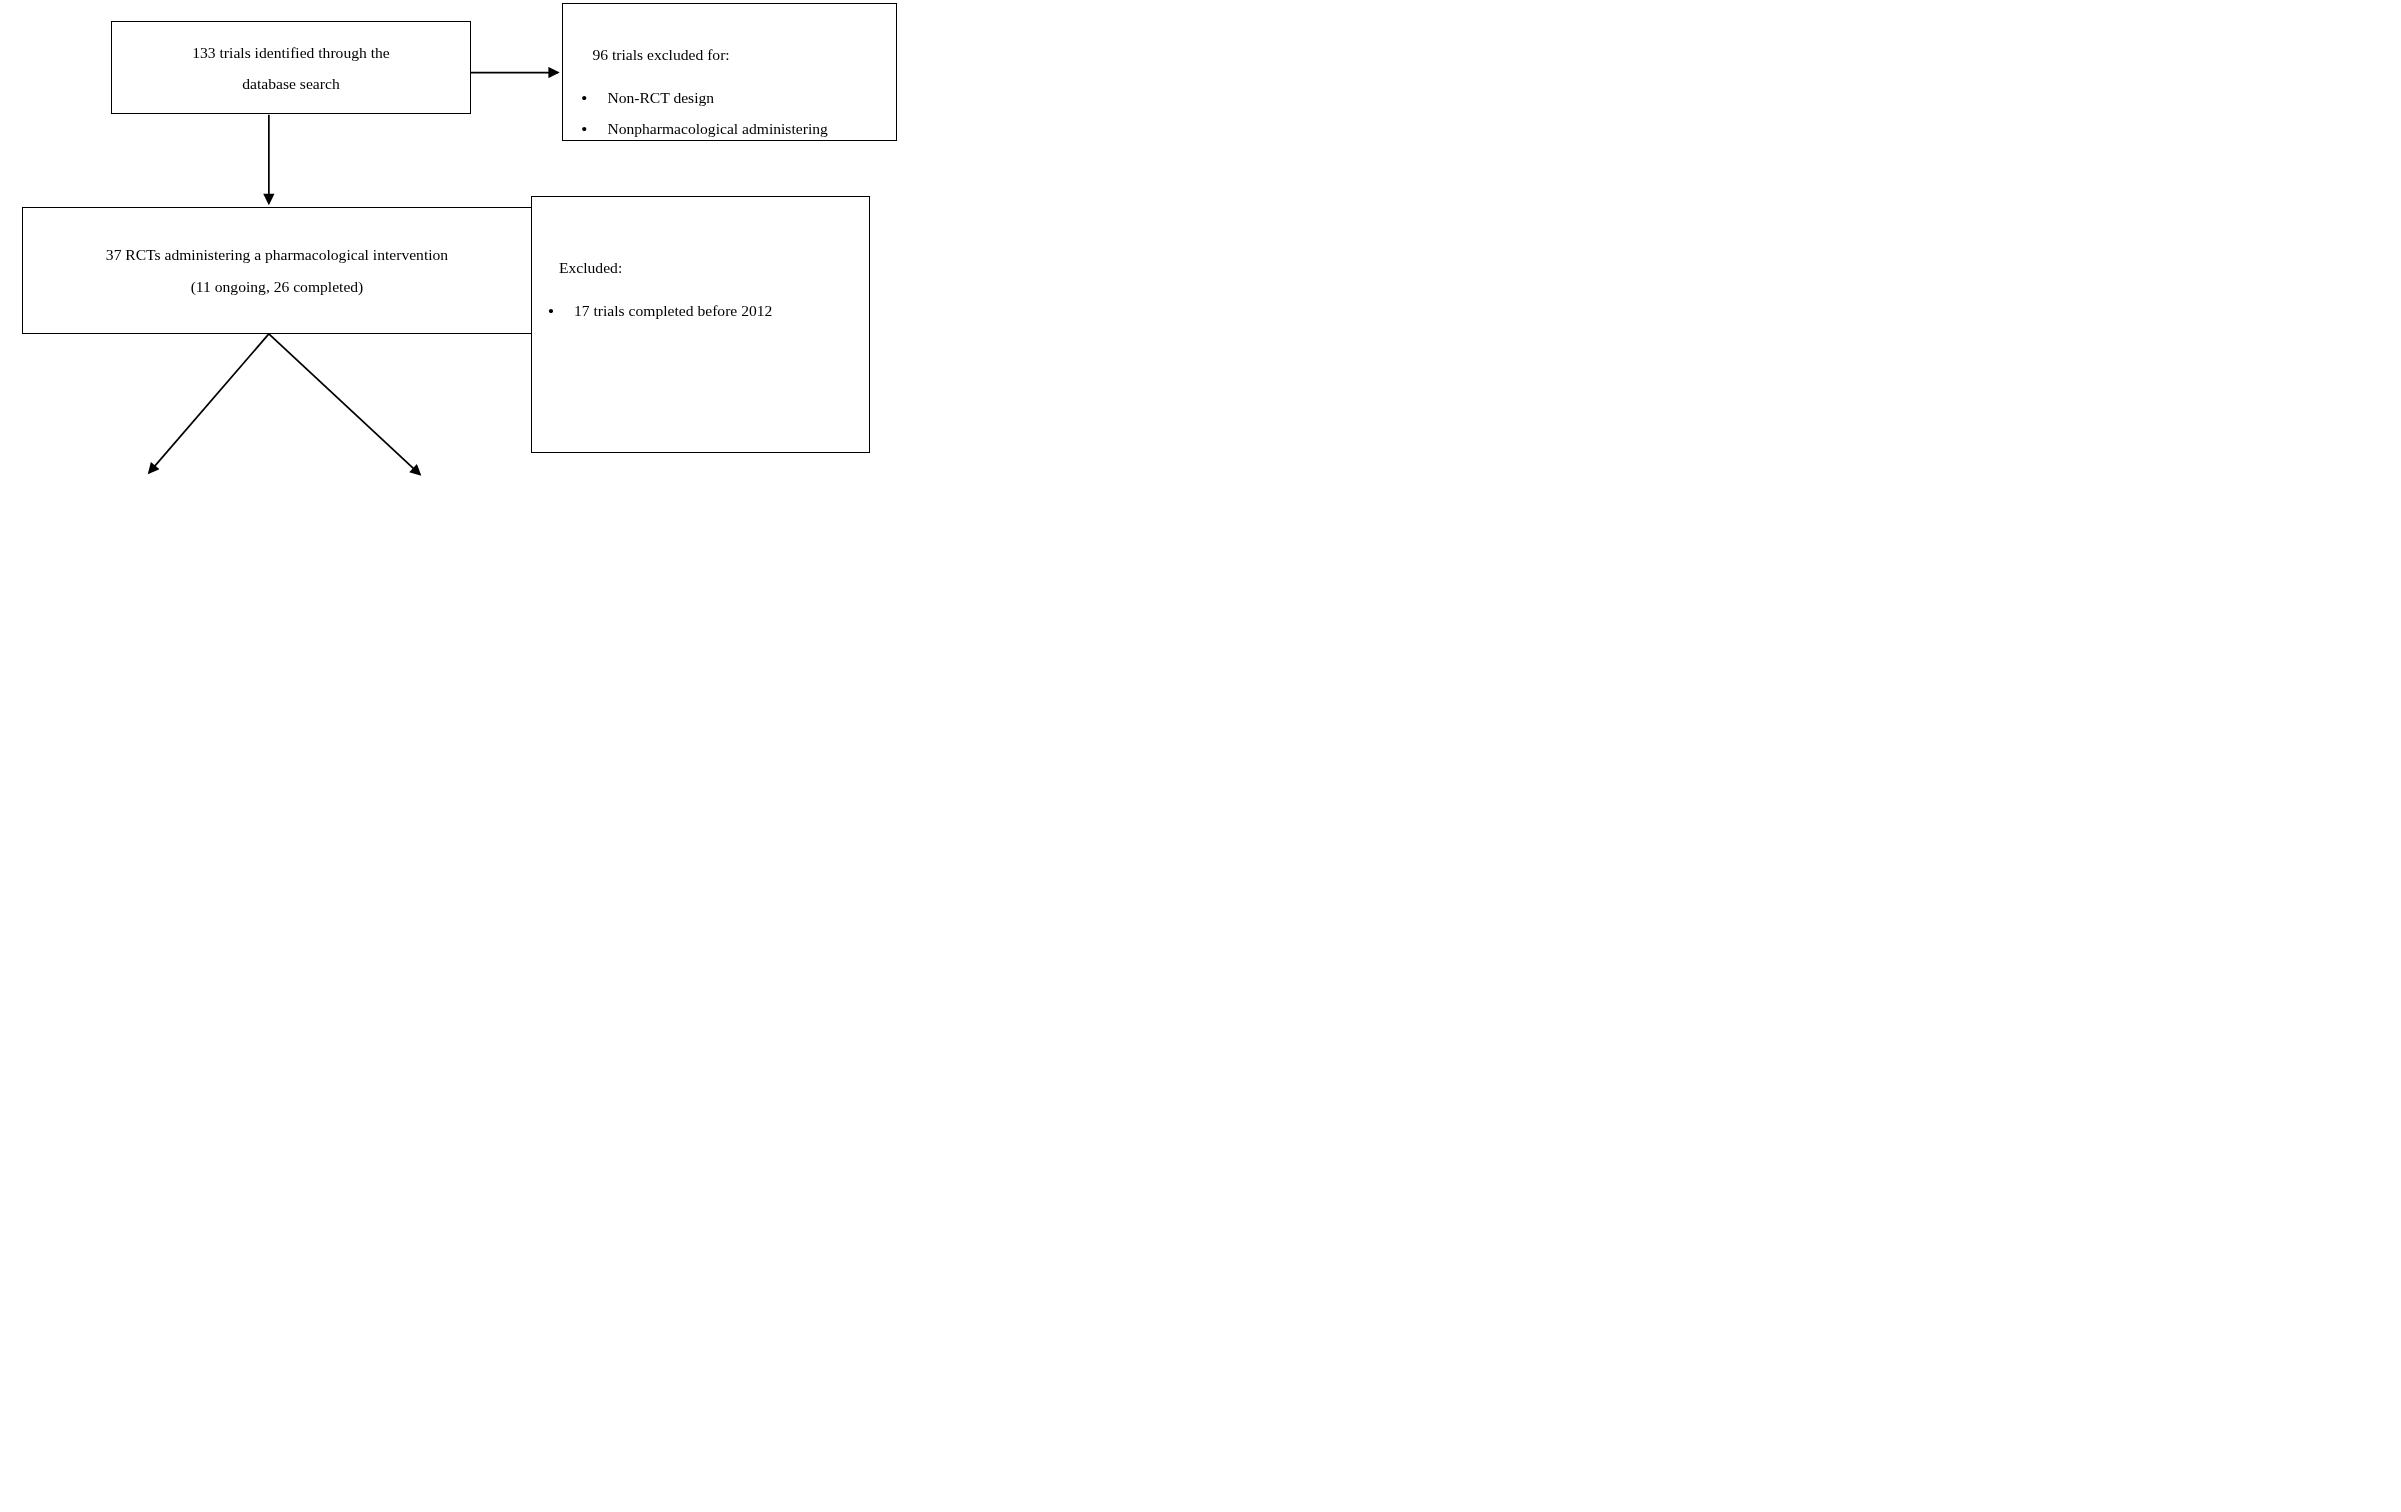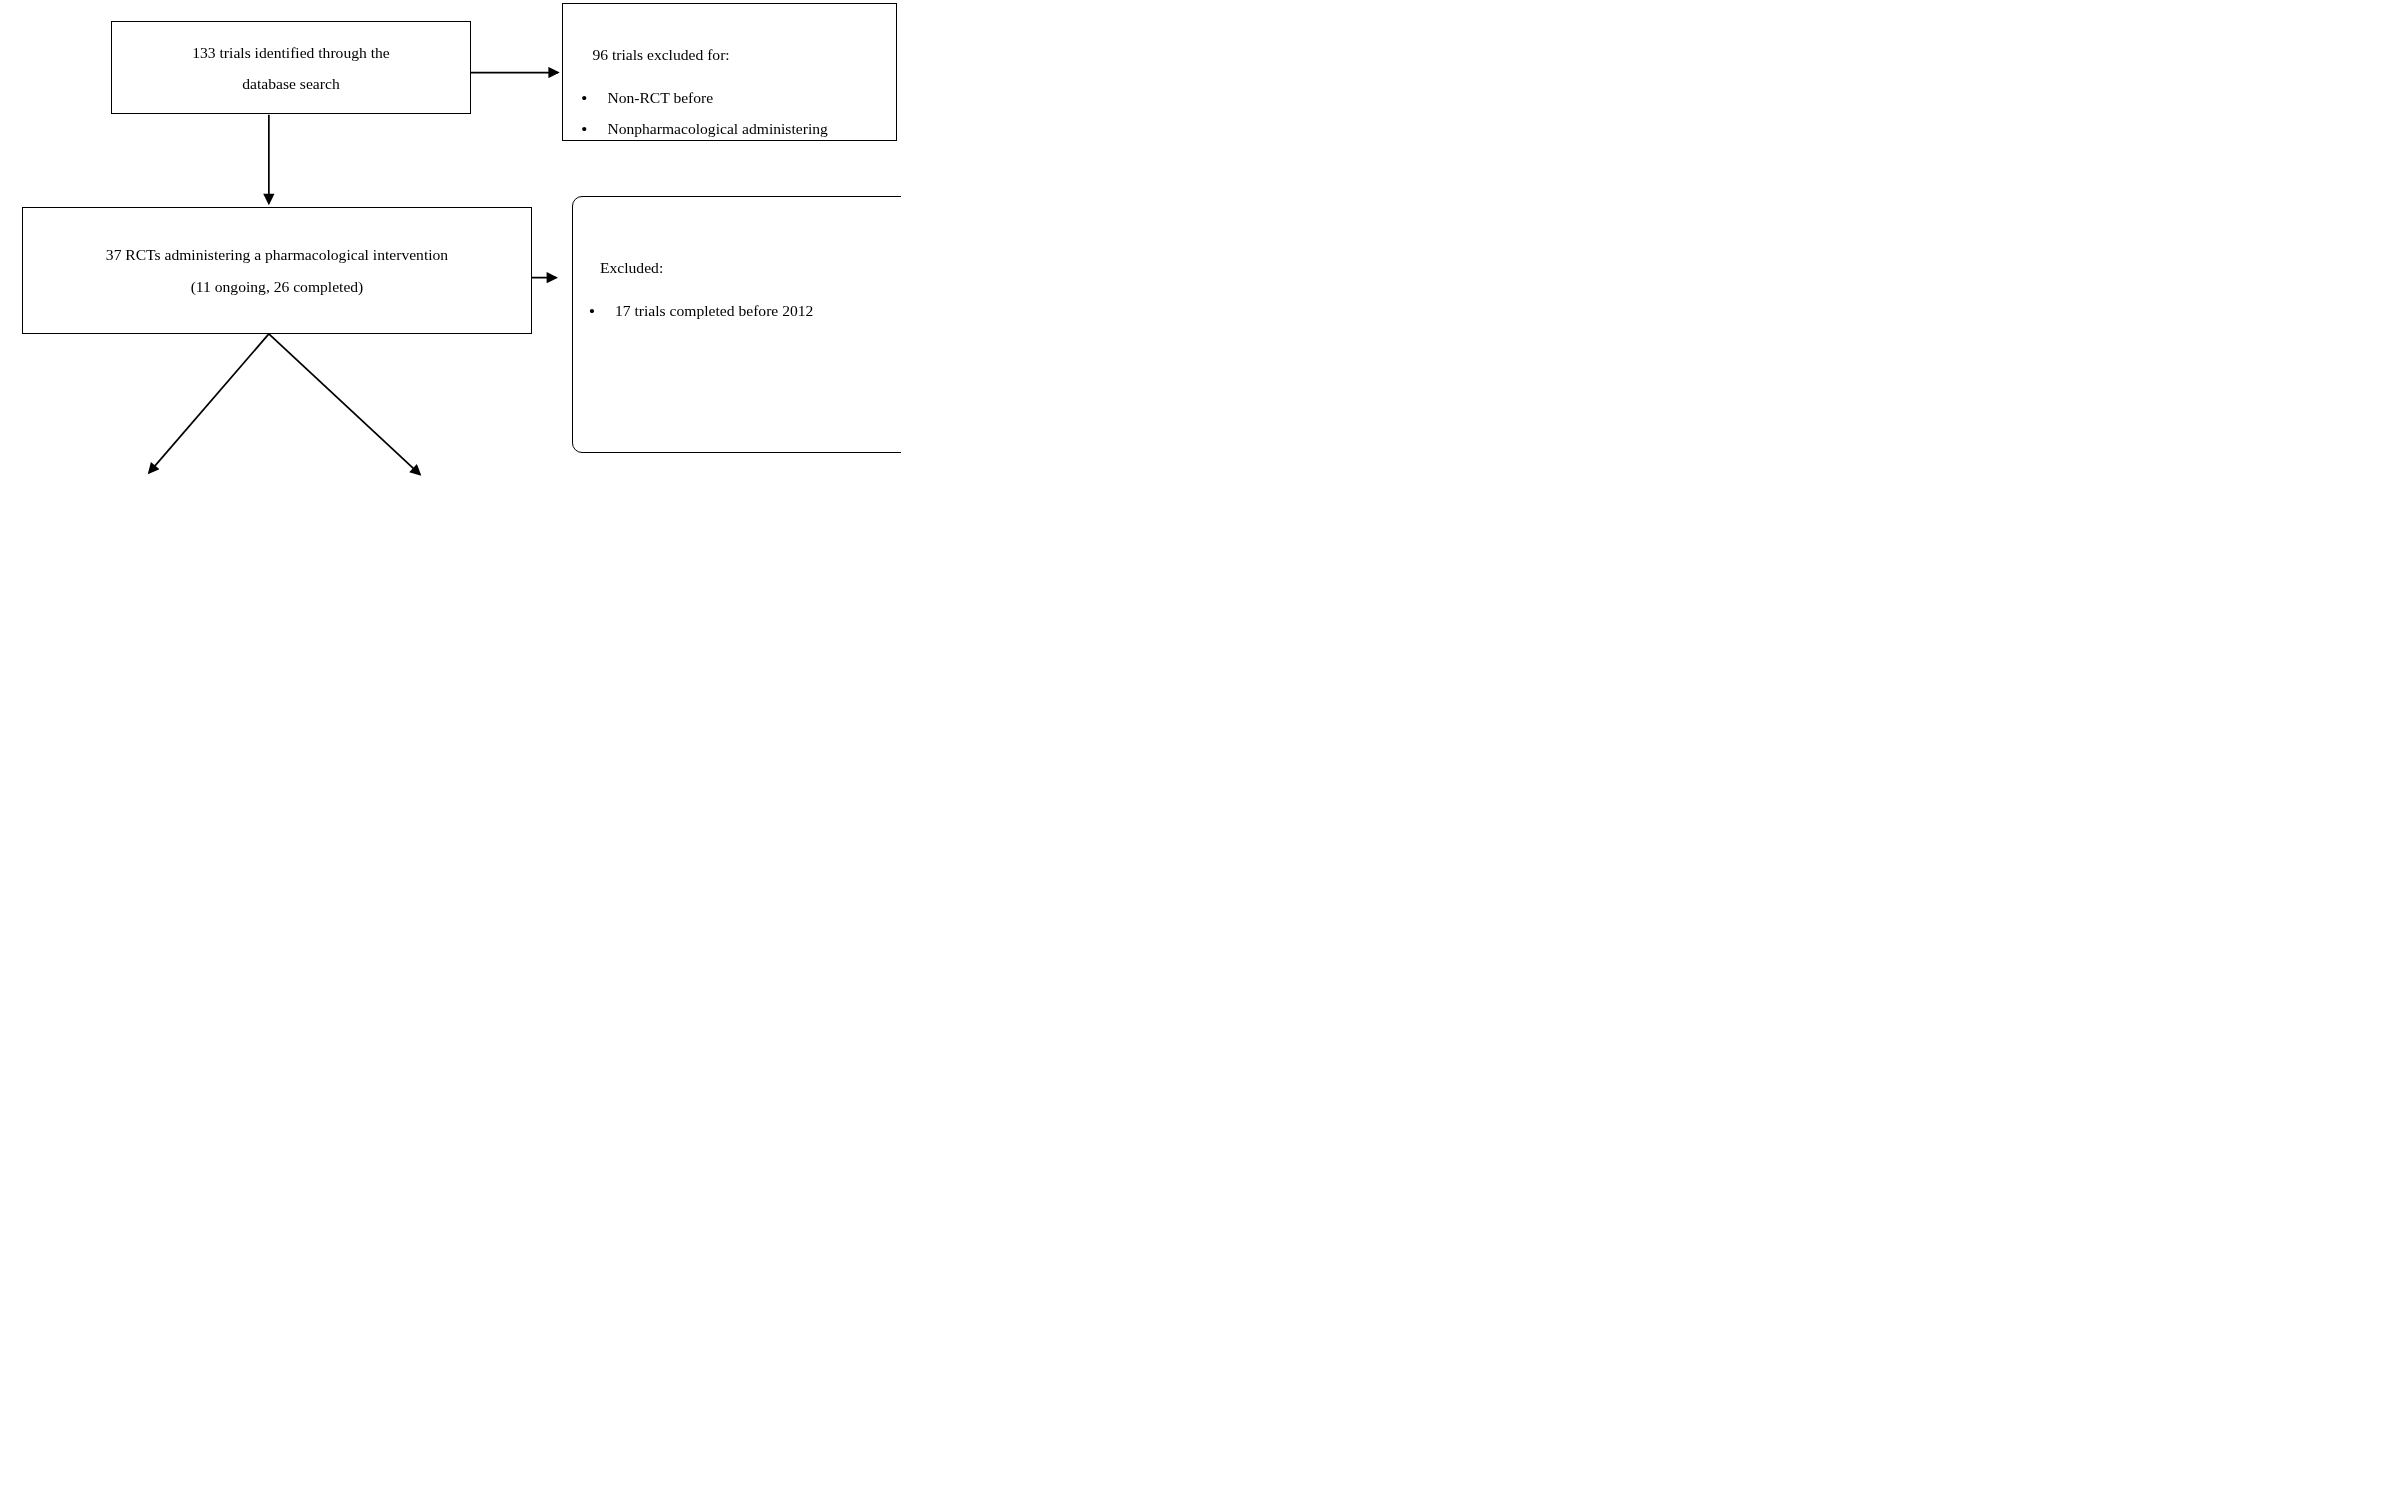--- a/index.html
+++ b/index.html
@@ -44,21 +44,21 @@
   ul.bullets li::before{
     content:"\2022";
     position:absolute;
     left:1.2px;top:0;
     font-weight:bold;
   }
   
   .box-identified{left:111px;top:21.4px;width:360px;height:93px;}
   .box-initial-exclusions{left:562px;top:2.9px;width:335px;height:138px;padding:23px 11.6px 0 17.4px;}
   .box-rcts{left:22px;top:207px;width:510px;height:127px;}
-  .box-secondary-exclusions{left:572px;top:196px;width:339px;height:257px;padding:43px 11.6px 0 15px;border-radius:10px;}
+  .box-secondary-exclusions{left:531px;top:196px;width:339px;height:257px;padding:43px 11.6px 0 15px;}
   .box-secondary-exclusions li{max-width:243px;}
   .box-completed{left:4px;top:477px;width:275px;height:85px;}
   .box-ongoing{left:299px;top:479px;width:253px;height:74px;}
 </style>
 </head>
 <body>
 
 <div class="canvas">
 
   <svg class="arrows" viewBox="0 0 1555 980" xmlns="http://www.w3.org/2000/svg">
@@ -75,21 +75,21 @@
   </svg>
 
   <div class="box box--center box-identified">
     <div class="box-text">133 trials identified through the
 database search</div>
   </div>
 
   <div class="box box-initial-exclusions">
     <p class="heading">96 trials excluded for:</p>
     <ul class="bullets">
-      <li>Non-RCT before</li>
+      <li>Non-RCT design</li>
       <li>Nonpharmacological administering</li>
     </ul>
   </div>
 
   <div class="box box--center box-rcts">
     <div class="box-text">37 RCTs administering a pharmacological intervention
 (11 ongoing, 26 completed)</div>
   </div>
 
   <div class="box box-secondary-exclusions">

